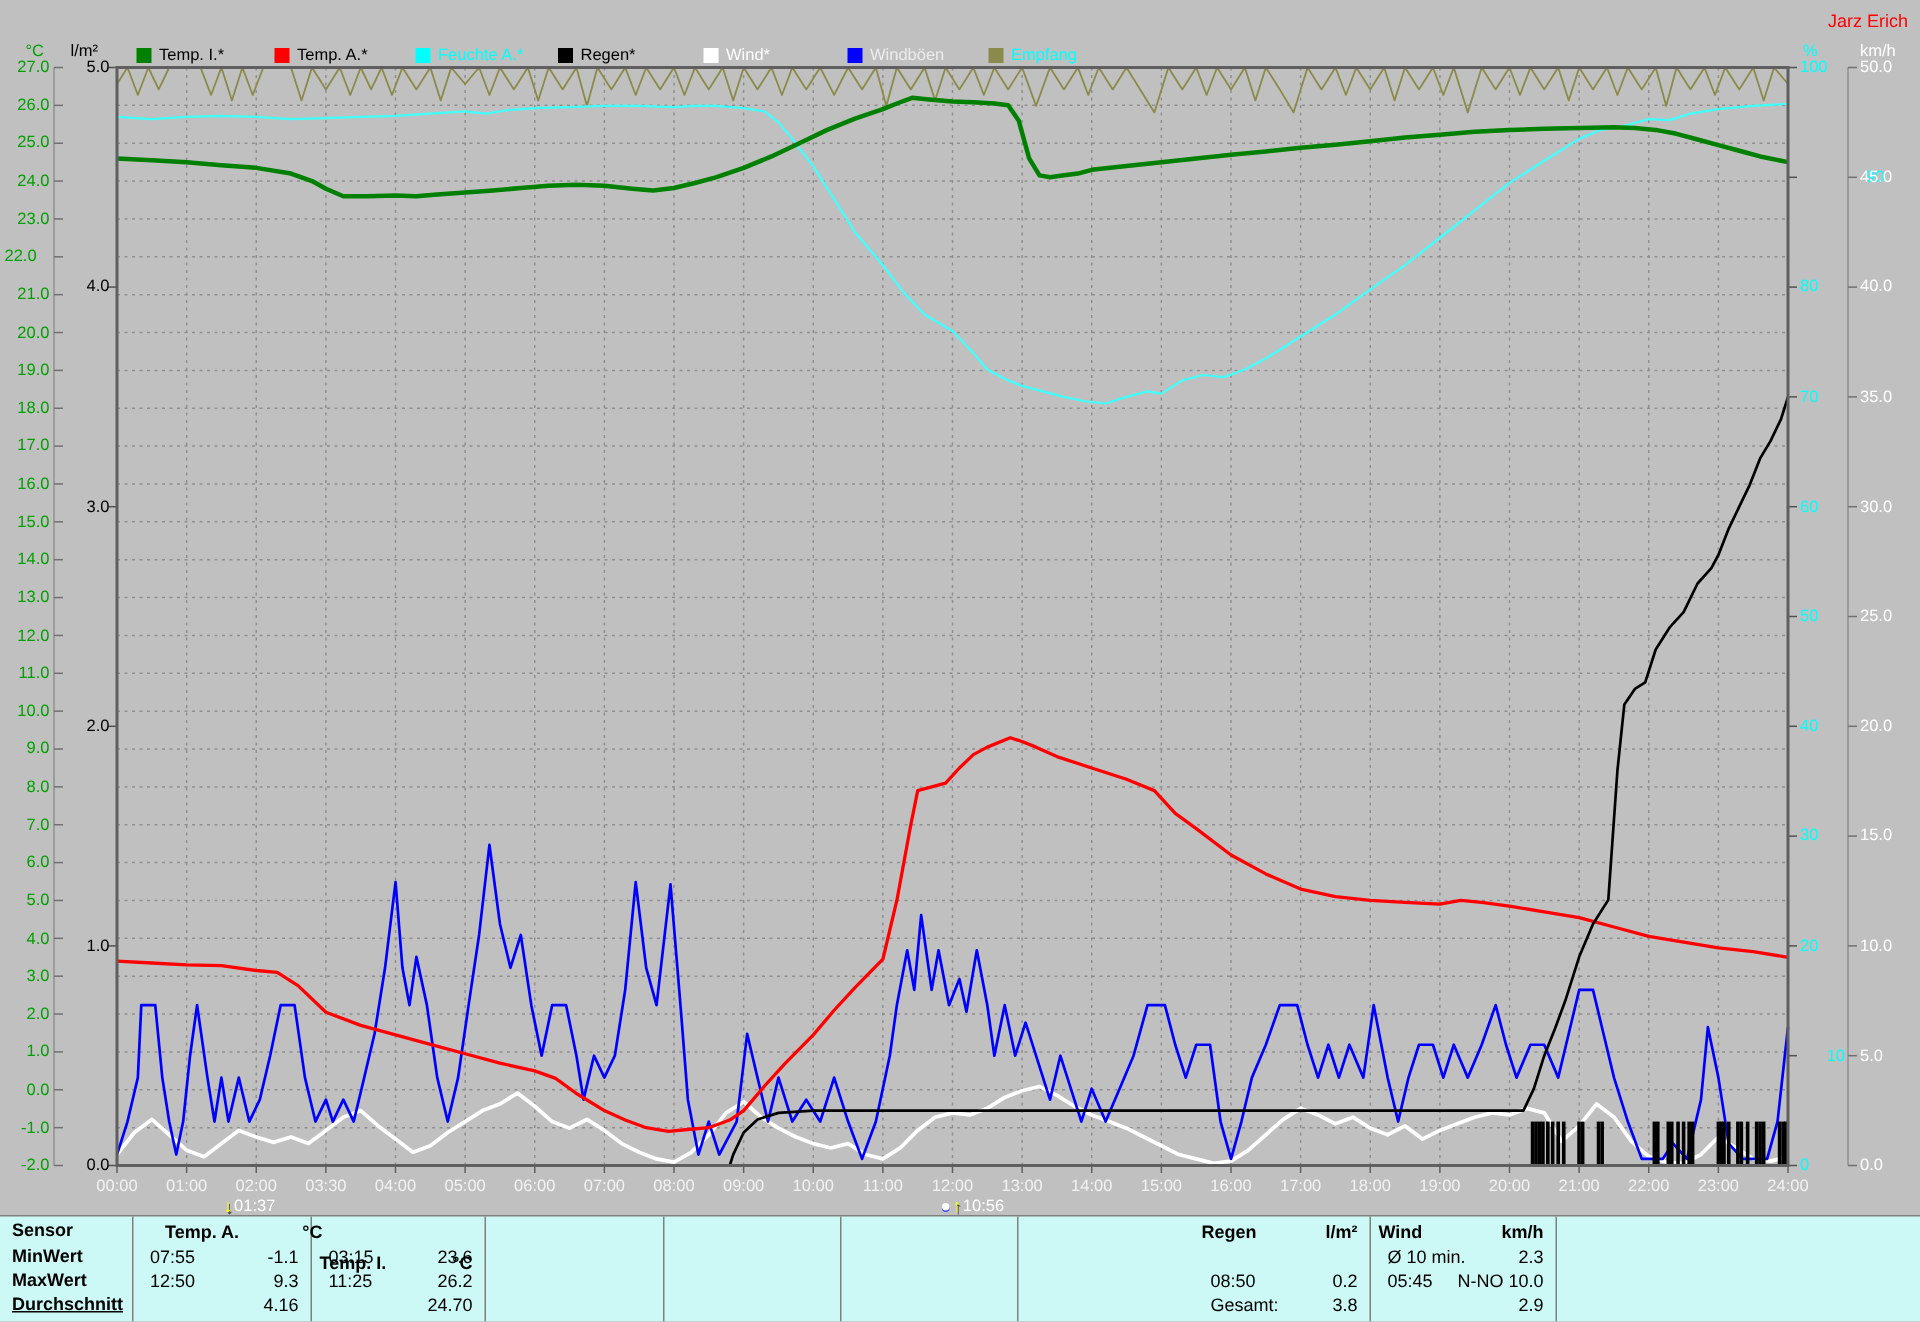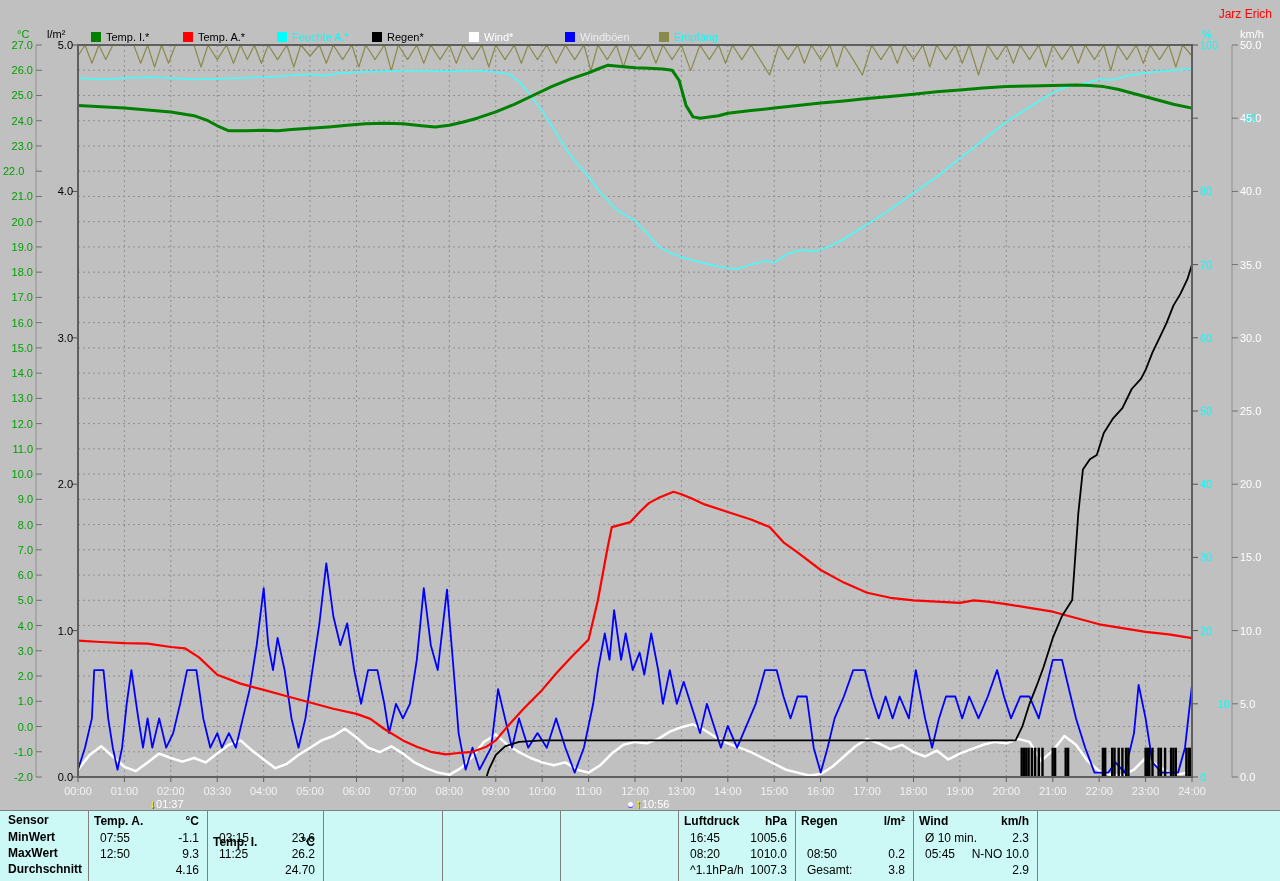--- a/index.html
+++ b/index.html
@@ -340,23 +340,23 @@
         <span class="dot"></span>
         <span class="arr">↑</span>
         <span>10:56</span>
       </div>
     </div>
 
   <div class="abs" id="stats-table">
       <div class="abs rowlab" style="left: 0px; top: 2px; white-space: nowrap;">Sensor</div>
       <div class="abs rowlab" style="left: 0px; top: 19px; white-space: nowrap;">MinWert</div>
       <div class="abs rowlab" style="left: 0px; top: 35px; white-space: nowrap;">MaxWert</div>
-      <div class="abs rowlab" style="left: 0px; top: 51px; white-space: nowrap;">Durchschnitt</div>
+      <div class="abs rowlab" style="left: 0px; top: 51px; white-space: nowrap; text-decoration: underline;">Durchschnitt</div>
       <div class="tcol" style="left: 88px; width: 119px;">
-        <div class="trow b" style="top: 2px;">
+        <div class="trow b" style="top: 2px; margin-left: 16px;">
           <span>Temp. A.</span>
           <span>°C</span>
         </div>
         <div class="trow" style="top: 19px;">
           <span>07:55</span>
           <span>-1.1</span>
         </div>
         <div class="trow" style="top: 35px;">
           <span>12:50</span>
           <span>9.3</span>
@@ -431,38 +431,20 @@
         </div>
         <div class="trow" style="top: 35px;">
           <span></span>
           <span></span>
         </div>
         <div class="trow" style="top: 51px;">
           <span></span>
           <span></span>
         </div>
       </div>
-      <div class="tcol" style="left: 678px; width: 117px;">
-        <div class="trow b" style="top: 2px;">
-          <span>Luftdruck</span>
-          <span>hPa</span>
-        </div>
-        <div class="trow" style="top: 19px;">
-          <span>16:45</span>
-          <span>1005.6</span>
-        </div>
-        <div class="trow" style="top: 35px;">
-          <span>08:20</span>
-          <span>1010.0</span>
-        </div>
-        <div class="trow" style="top: 51px;">
-          <span>^1.1hPa/h</span>
-          <span>1007.3</span>
-        </div>
-      </div>
       <div class="tcol" style="left: 795px; width: 118px;">
         <div class="trow b" style="top: 2px;">
           <span>Regen</span>
           <span>l/m²</span>
         </div>
         <div class="trow" style="top: 19px;">
           <span></span>
           <span></span>
         </div>
         <div class="trow" style="top: 35px;">

